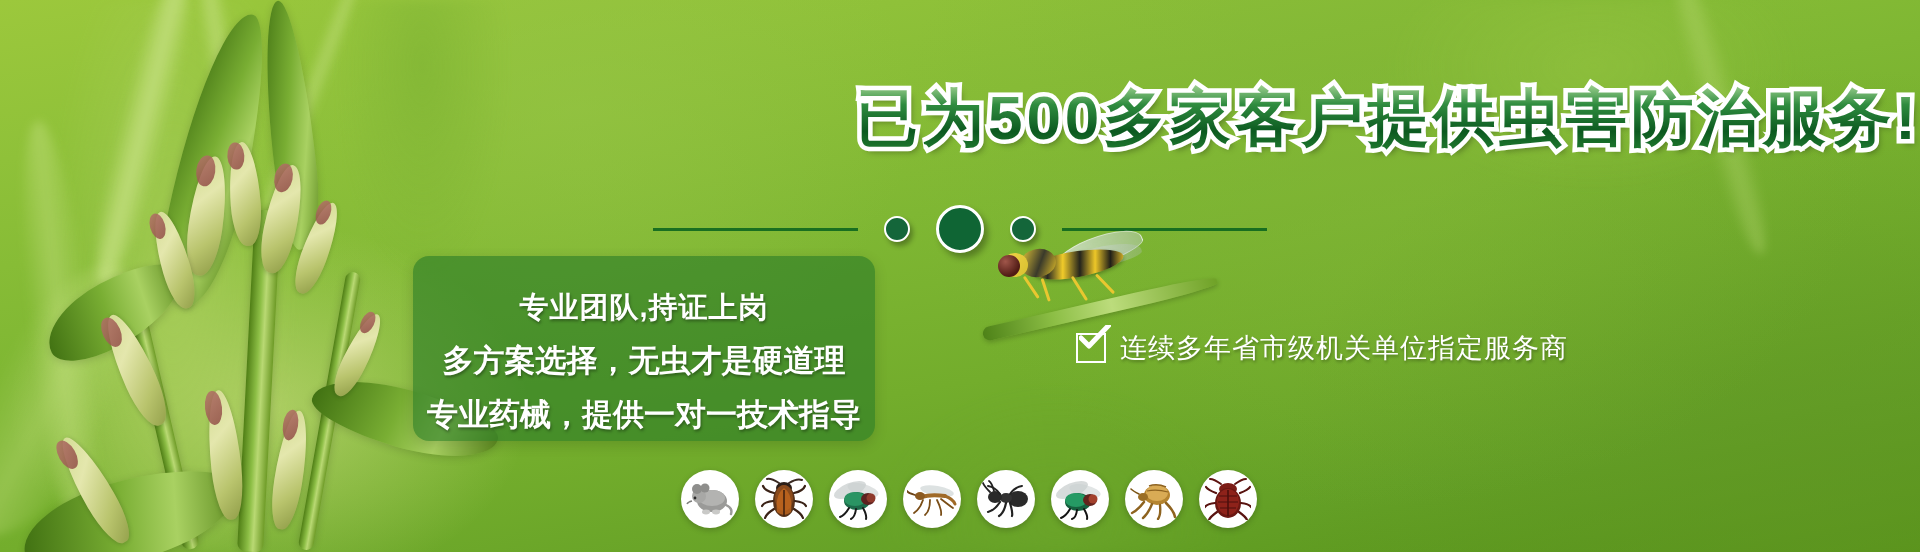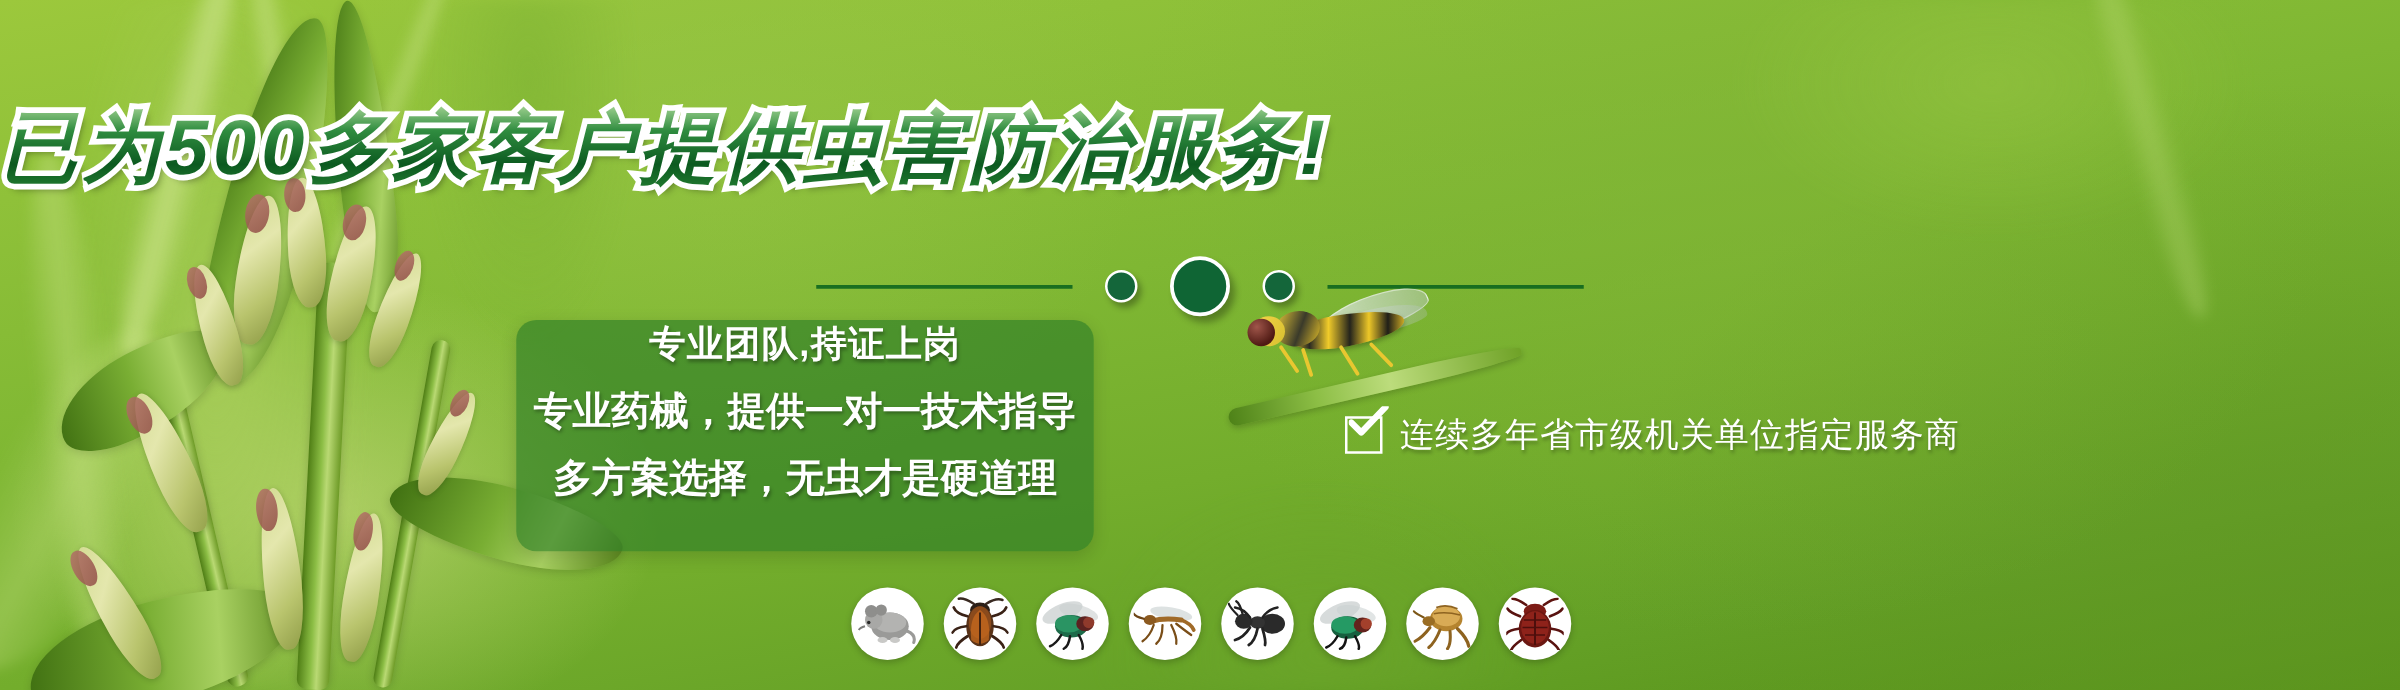--- a/index.html
+++ b/index.html
@@ -59,21 +59,21 @@
   .sp1{left:130px;top:96px;width:34px;height:120px;transform:rotate(8deg);}
   .sp2{left:170px;top:82px;width:30px;height:104px;transform:rotate(-4deg);}
   .sp3{left:206px;top:104px;width:32px;height:110px;transform:rotate(12deg);}
   .sp4{left:100px;top:150px;width:28px;height:100px;transform:rotate(-16deg);}
   .sp5{left:244px;top:140px;width:26px;height:96px;transform:rotate(20deg);}
   .sp6{left:60px;top:250px;width:32px;height:120px;transform:rotate(-24deg);}
   .sp7{left:150px;top:330px;width:30px;height:130px;transform:rotate(-6deg);}
   .sp8{left:216px;top:350px;width:28px;height:120px;transform:rotate(9deg);}
   .sp9{left:20px;top:370px;width:30px;height:120px;transform:rotate(-30deg);}
   .sp10{left:286px;top:250px;width:24px;height:90px;transform:rotate(26deg);}
-  .headline-wrap{position:absolute;left:0;top:76px;width:1920px;text-align:left;font-style:italic;}
+  .headline-wrap{position:absolute;left:0;top:76px;width:1920px;text-align:right;}
   .h-stroke,.h-fill{
     font-size:62px;font-weight:bold;letter-spacing:4px;white-space:nowrap;
     font-family:"Liberation Sans","DejaVu Sans",sans-serif;
   }
   .h-stroke{color:#13612a;-webkit-text-stroke:9px #ffffff;text-shadow:4px 5px 6px rgba(0,0,0,.35);}
   .h-fill{position:absolute;left:0;top:0;width:100%;
     background:linear-gradient(180deg,#e9f7e3 0%,#9fd190 10%,#2f8c3f 34%,#0c5a20 66%,#2b8937 100%);
     -webkit-background-clip:text;background-clip:text;color:transparent;}
 
   
@@ -82,21 +82,21 @@
   .dv-dot-sm{width:22px;height:22px;border-radius:50%;background:#14663a;border:2px solid #ffffff;
     box-shadow:3px 4px 5px rgba(0,0,0,.3);}
   .dv-dot-lg{width:42px;height:42px;border-radius:50%;background:#0f6534;border:3px solid #ffffff;
     box-shadow:4px 5px 6px rgba(0,0,0,.3);}
 
   
   .panel{position:absolute;left:413px;top:256px;width:462px;height:185px;
     border-radius:16px;background:rgba(42,122,38,.62);
     box-shadow:0 4px 14px rgba(0,0,0,.14);}
   .panel-lines{position:absolute;left:413px;top:256px;width:462px;height:212px;
-    display:flex;flex-direction:column;align-items:center;gap:12px;}
+    display:flex;flex-direction:column;justify-content:center;align-items:center;gap:12px;}
   .p-line{color:#ffffff;font-weight:bold;white-space:nowrap;text-shadow:1px 2px 3px rgba(0,0,0,.35);}
   .p-line-1{font-size:29px;letter-spacing:1px;}
   .p-line-2{font-size:31px;letter-spacing:0px;}
   .p-line-3{font-size:31px;letter-spacing:0px;}
 
   
   .fly-scene{position:absolute;left:980px;top:235px;width:260px;height:120px;}
   .fly-blade{position:absolute;left:0;top:66px;width:240px;height:14px;
     background:linear-gradient(90deg,#4e8218,#8cbe45 30%,#bcdc7c 55%,#6fa227 100%);
     border-radius:8px 40% 40% 8px;transform:rotate(-13deg);
@@ -185,22 +185,22 @@
     <div class="dv-line"></div>
     <div class="dv-dot-sm"></div>
     <div class="dv-dot-lg"></div>
     <div class="dv-dot-sm"></div>
     <div class="dv-line"></div>
   </div>
 
   <div class="panel"></div>
   <div class="panel-lines">
     <div class="p-line p-line-1">专业团队,持证上岗</div>
+    <div class="p-line p-line-2">多方案选择，无虫才是硬道理</div>
     <div class="p-line p-line-3">专业药械，提供一对一技术指导</div>
-    <div class="p-line p-line-2">多方案选择，无虫才是硬道理</div>
   </div>
 
   <div class="fly-scene">
     <div class="fly-blade"></div>
     <div class="fly-wing"></div>
     <div class="fly-wing2"></div>
     <div class="fly-body"></div>
     <div class="fly-thorax"></div>
     <div class="fly-head"></div>
     <div class="fly-eye"></div>

